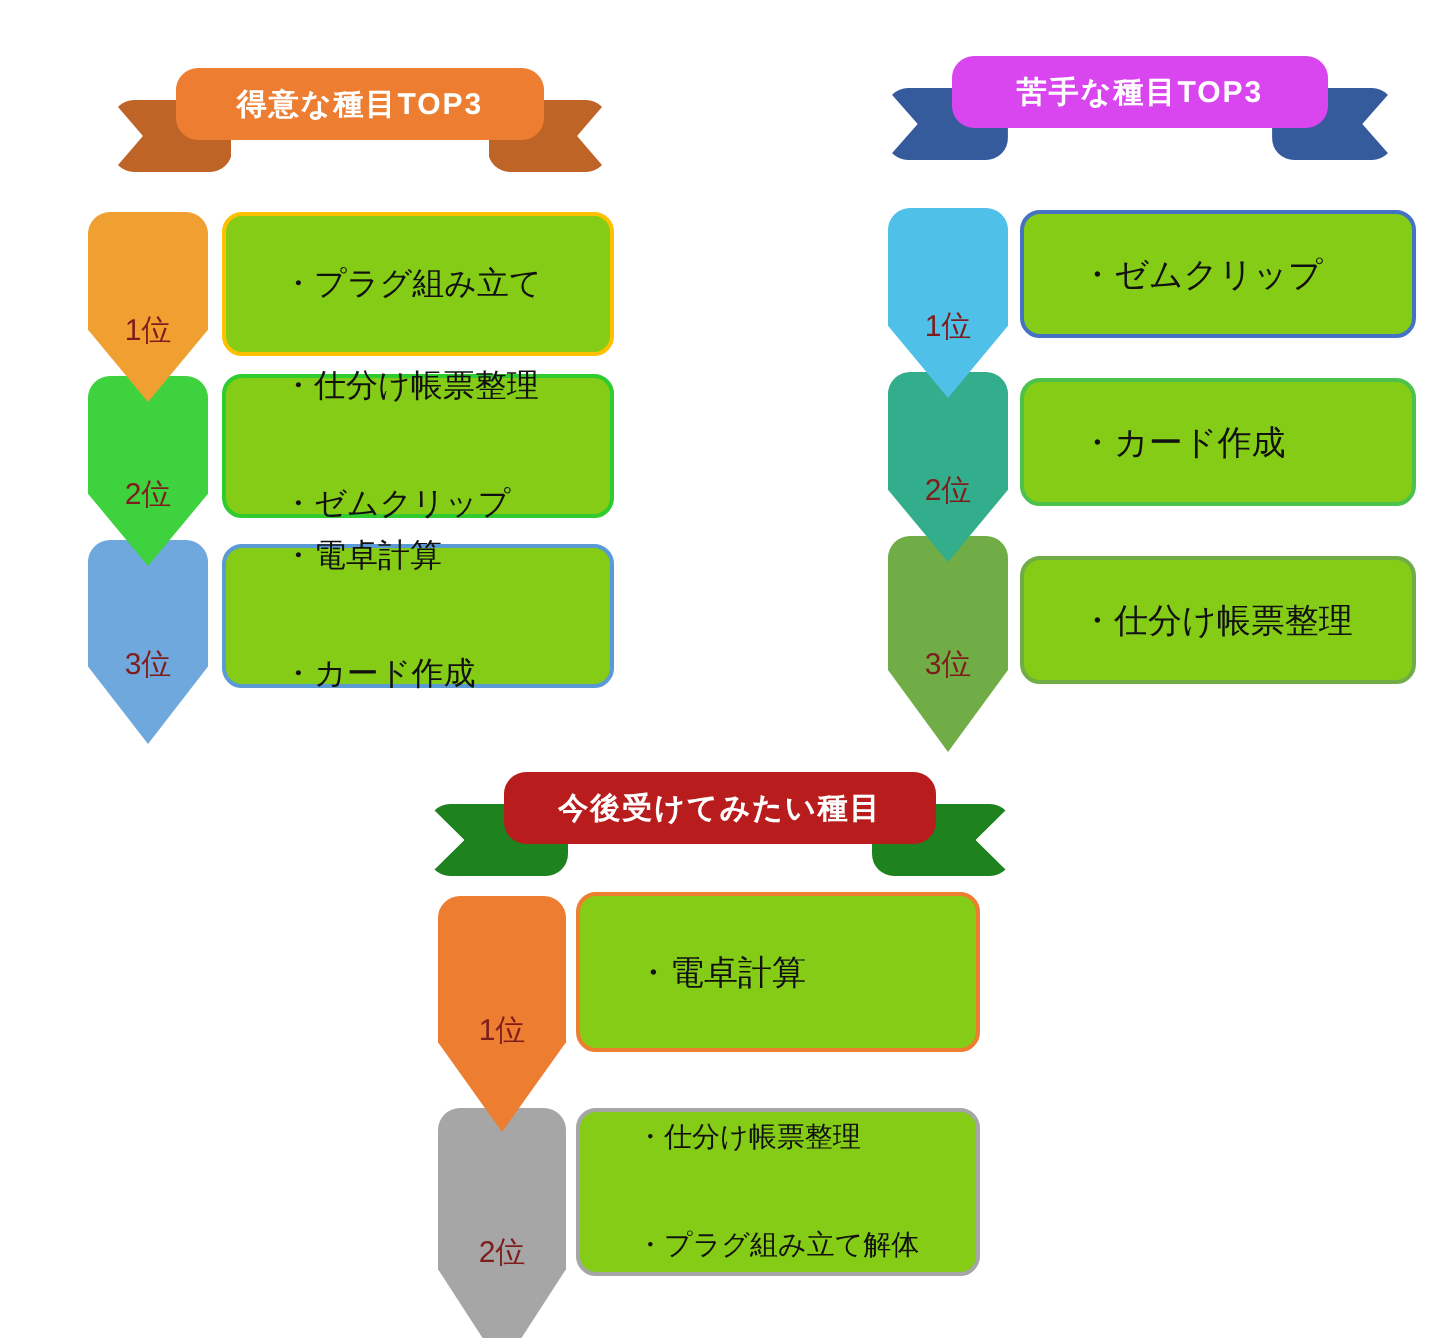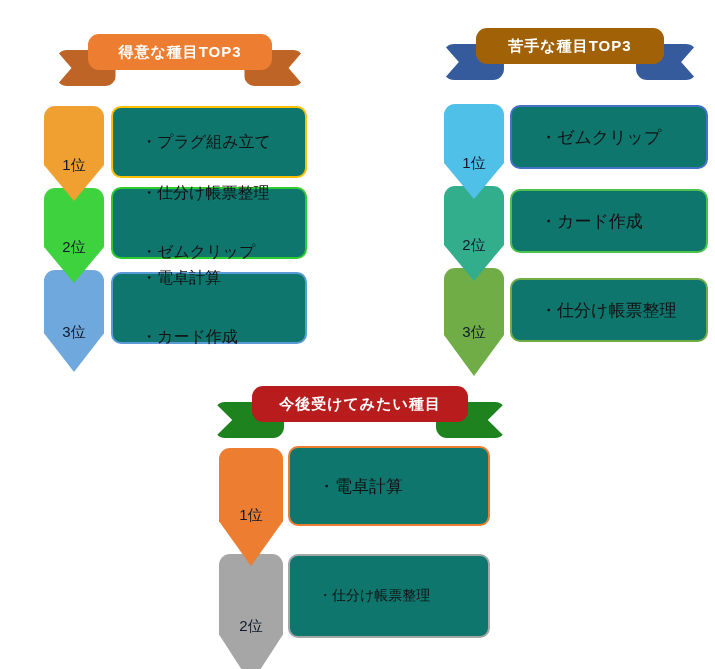--- a/index.html
+++ b/index.html
@@ -27,27 +27,27 @@
   .ribbon-tail.left  { left:0;  clip-path:polygon(0 0, 100% 0, 100% 100%, 0 100%, 26% 50%); }
   .ribbon-tail.right { right:0; clip-path:polygon(0 0, 100% 0, 74% 50%, 100% 100%, 0 100%); }
 
   
   .arrow {
     position:absolute;
     clip-path:polygon(0 0, 100% 0, 100% 62%, 50% 100%, 0 62%);
   }
   .arrow .rank {
     position:absolute; top:36%; left:0; width:100%;
-    text-align:center; color:#0f172a; font-size:15px;
+    text-align:center; color:#7f1d1d; font-size:15px;
   }
   .z3 { z-index:3; } .z2 { z-index:2; } .z1 { z-index:1; }
 
   
   .box {
-    position:absolute; background:#0f766e;
+    position:absolute; background:#84cc16;
     border:2px solid #999; border-radius:10px;
     display:flex; flex-direction:column; justify-content:center;
     padding:6px 12px; gap:6px;
   }
   .box .line { font-size:16px; color:#111; white-space:nowrap; }
   .box.lg .line { font-size:17px; }
   .box.sm { gap:4px; }
   .box.sm .line { font-size:14px; }
   .line.indent { padding-left:16px; }
 </style>
@@ -86,21 +86,21 @@
     <div class="line">・電卓計算</div>
     <div class="line">・カード作成</div>
   </div>
 </div>
 
 <div class="section">
 
   <div class="ribbon" style="left:427px; top:8px; width:254px; height:60px">
     <div class="ribbon-tail left" style="background-color: rgb(68, 114, 196);"></div>
     <div class="ribbon-tail right" style="background-color: rgb(68, 114, 196);"></div>
-    <div class="ribbon-center" style="background-color: #a16207;">
+    <div class="ribbon-center" style="background-color: #d946ef;">
       <span>苦手な種目TOP3</span>
     </div>
   </div>
 
   <div class="arrow z3" style="left: 428px; top: 88px; width: 60px; height: 95px; background-color: rgb(79, 192, 232);">
     <span class="rank">1位</span>
   </div>
   <div class="box lg" style="left: 494px; top: 89px; width: 198px; height: 64px; border-color: rgb(68, 114, 196);">
     <div class="line">・ゼムクリップ</div>
   </div>
@@ -135,14 +135,15 @@
   </div>
   <div class="box lg" style="left: 272px; top: 430px; width: 202px; height: 80px; border-color: rgb(237, 125, 49);">
     <div class="line">・電卓計算</div>
   </div>
 
   <div class="arrow z1" style="left: 203px; top: 538px; width: 64px; height: 130px; background-color: rgb(166, 166, 166);">
     <span class="rank">2位</span>
   </div>
   <div class="box sm" style="left: 272px; top: 538px; width: 202px; height: 84px; border-color: rgb(166, 166, 166);">
     <div class="line">・仕分け帳票整理</div>
+    <div class="line">・プラグ組み立て解体</div>
   </div>
 </div>
 
 </body></html>

